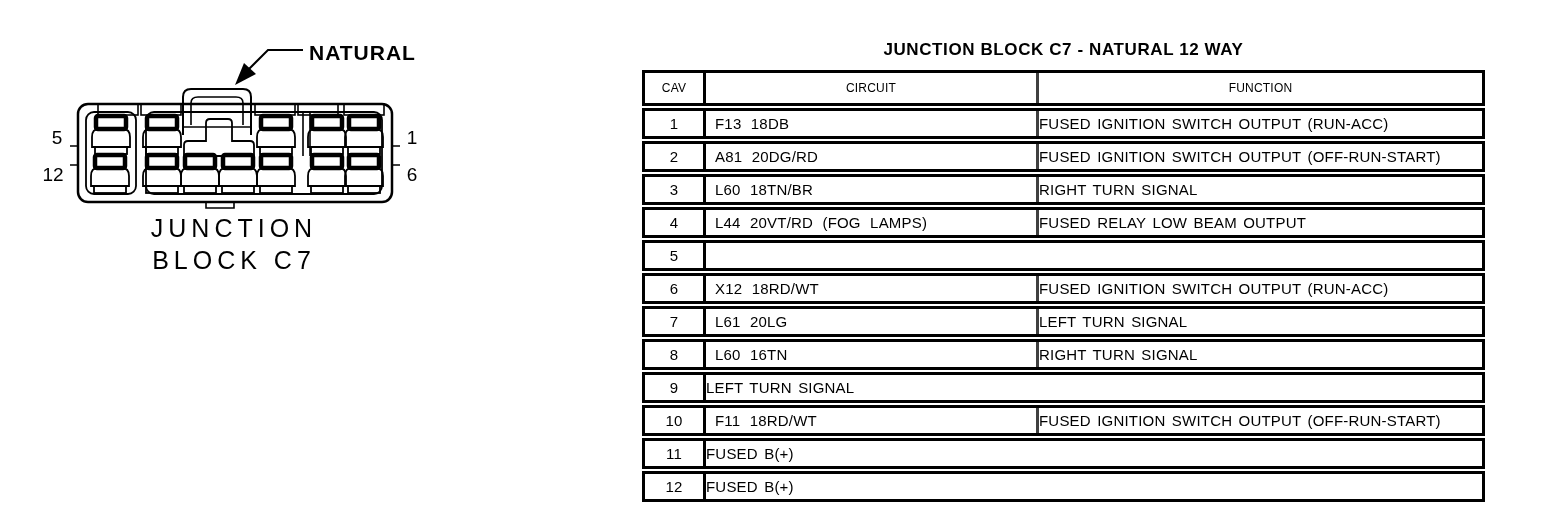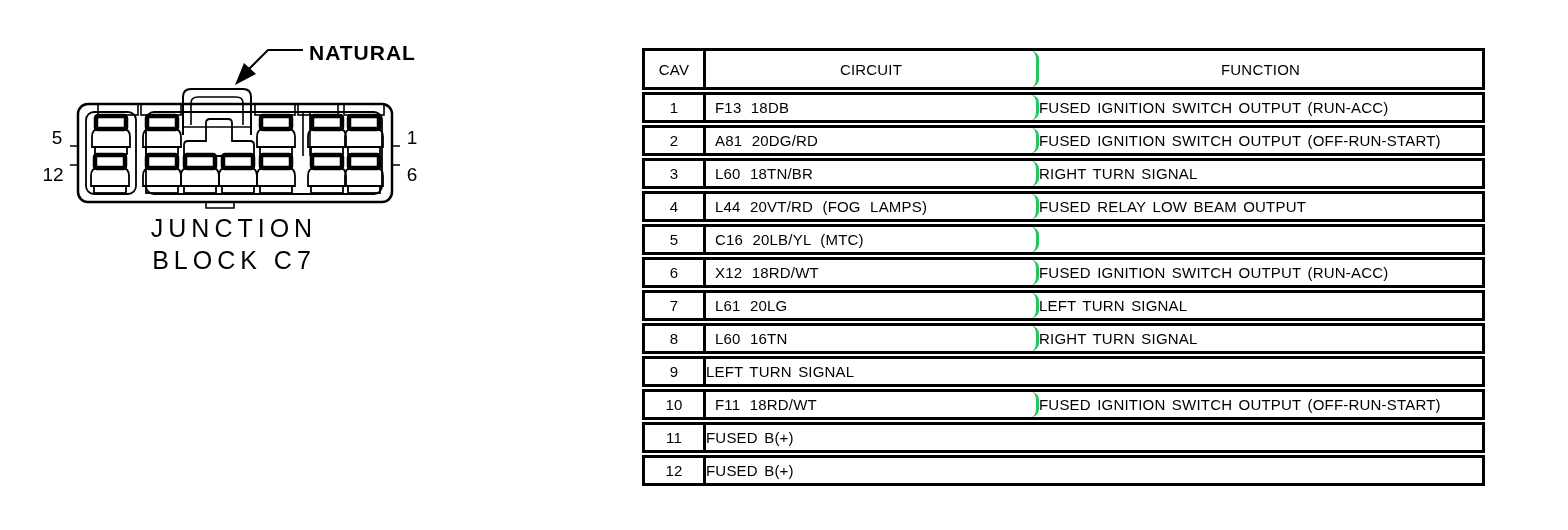--- a/index.html
+++ b/index.html
@@ -20,23 +20,23 @@
   .trow{
     box-sizing:border-box;border:3px solid #000;display:grid;
     grid-template-columns:61px 333px 1fr;margin-bottom:2px;background:#fff;
   }
   .trow:last-child{margin-bottom:0;}
   .cell{
     box-sizing:border-box;display:flex;align-items:center;
     font-size:15px;letter-spacing:.2px;white-space:nowrap;overflow:hidden;
     height:25px;
   }
-  .hrow .cell{height:36px;font-size:15px;}
+  .hrow .cell{height:30px;font-size:12px;}
   .c-cav{justify-content:center;border-right:3px solid #000;}
-  .c-circuit{padding-left:9px;border-right:3px solid #22c55e;word-spacing:5px;border-radius:8px;}
+  .c-circuit{padding-left:9px;border-right:3px solid #404040;word-spacing:5px;}
   .c-function{word-spacing:2px;}
   .hrow .c-circuit,.hrow .c-function{justify-content:center;padding-left:0;word-spacing:0;}
 </style>
 </head>
 <body>
 
 <div class="figure">
   <svg width="470" height="300" viewBox="0 0 470 300">
     <g fill="none" stroke="#000" stroke-width="2">
 
@@ -104,20 +104,21 @@
     <text x="57" y="140" font-size="19" text-anchor="middle" fill="#000">5</text>
     <text x="53" y="177" font-size="19" text-anchor="middle" fill="#000">12</text>
     <text x="412" y="140" font-size="19" text-anchor="middle" fill="#000">1</text>
     <text x="412" y="177" font-size="19" text-anchor="middle" fill="#000">6</text>
     <text x="234" y="233" font-size="25" letter-spacing="5" text-anchor="middle" fill="#000">JUNCTION</text>
     <text x="234" y="265" font-size="25" letter-spacing="5" text-anchor="middle" fill="#000">BLOCK C7</text>
   </svg>
 </div>
 
 <div class="table-wrap">
+  <div class="table-title">JUNCTION BLOCK C7 - NATURAL 12 WAY</div>
 
   <div class="wtable">
     <div class="trow hrow">
       <div class="cell c-cav">CAV</div>
       <div class="cell c-circuit">CIRCUIT</div>
       <div class="cell c-function">FUNCTION</div>
     </div>
     <div>
   <div class="trow">
     <div class="cell c-cav">1</div>
@@ -138,21 +139,20 @@
   </div>
 
   <div class="trow">
     <div class="cell c-cav">4</div>
     <div class="cell c-circuit">L44 20VT/RD (FOG LAMPS)</div>
     <div class="cell c-function">FUSED RELAY LOW BEAM OUTPUT</div>
   </div>
 
   <div class="trow">
     <div class="cell c-cav">5</div>
-    <div class="cell c-circuit">C16 20LB/YL (MTC)</div>
   </div>
 
   <div class="trow">
     <div class="cell c-cav">6</div>
     <div class="cell c-circuit">X12 18RD/WT</div>
     <div class="cell c-function">FUSED IGNITION SWITCH OUTPUT (RUN-ACC)</div>
   </div>
 
   <div class="trow">
     <div class="cell c-cav">7</div>

